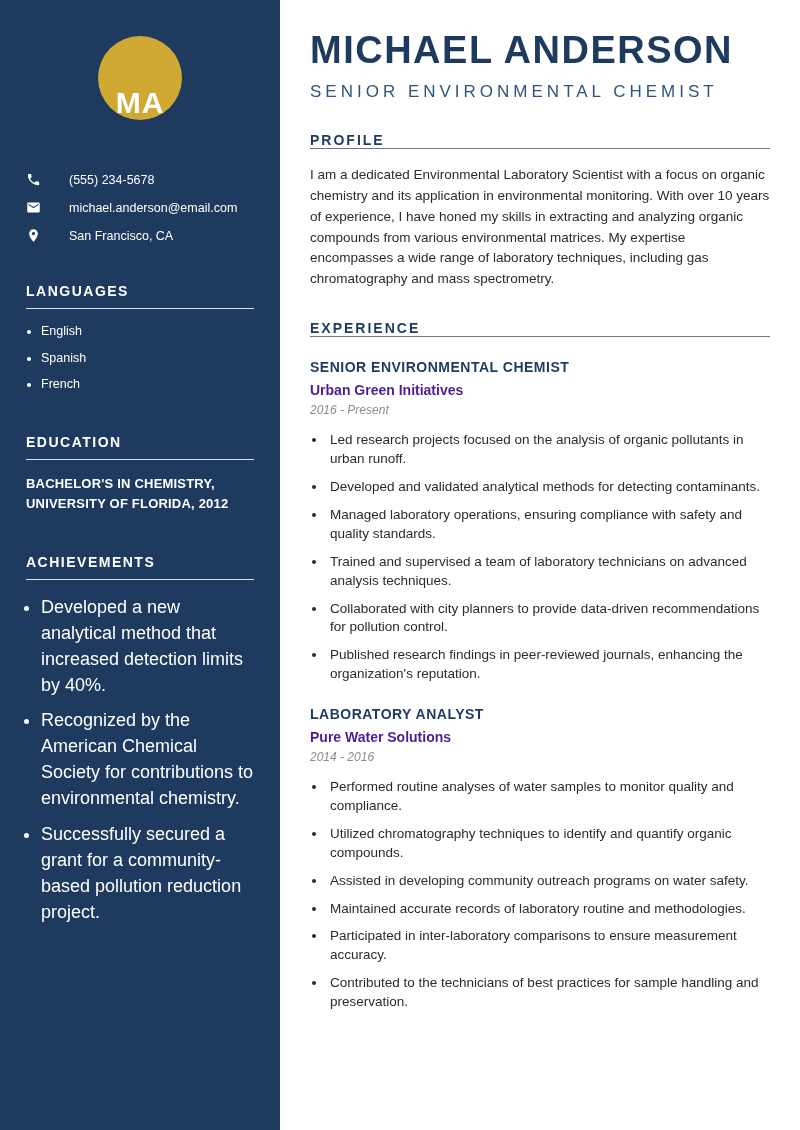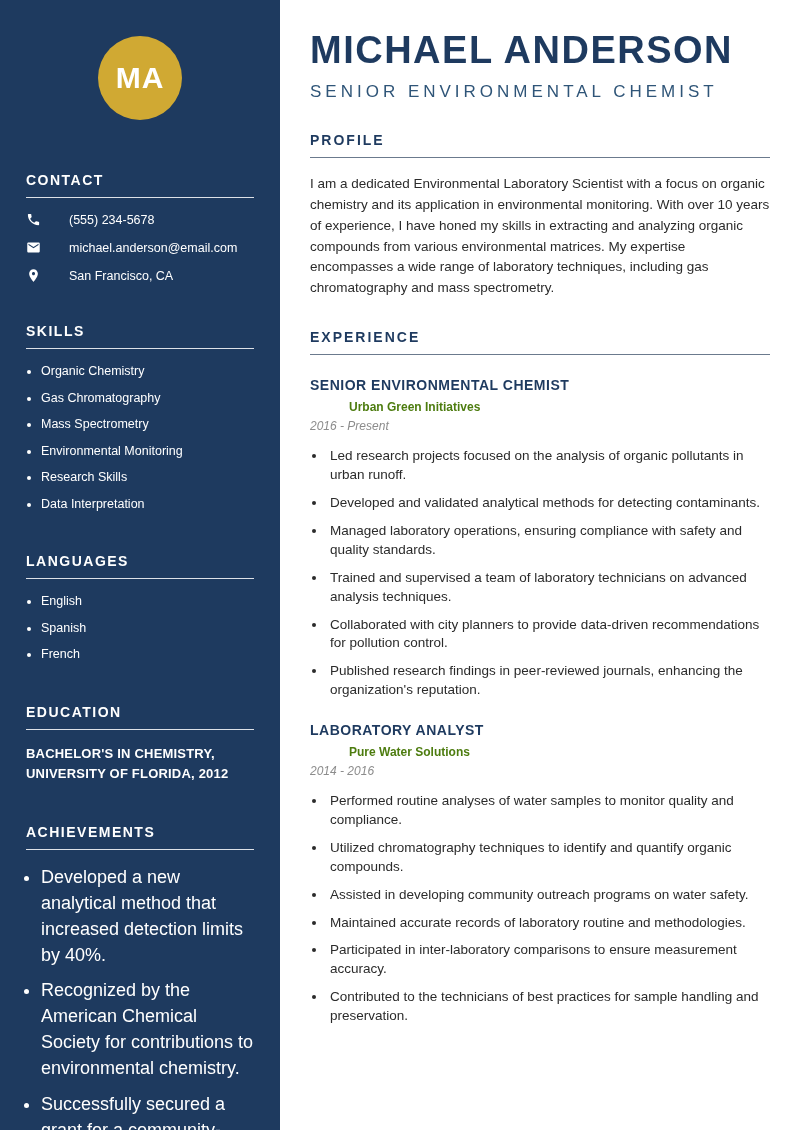--- a/index.html
+++ b/index.html
@@ -11,62 +11,61 @@
     --body-text:#2b2b2b;
   }
   *{box-sizing:border-box;margin:0;padding:0;}
   html,body{width:800px;height:1130px;}
   body{font-family:"Liberation Sans", sans-serif;background:#fff;}
   .page{display:flex;width:800px;height:1130px;overflow:hidden;}
 
   
   .sidebar{width:280px;min-width:280px;height:100%;background:var(--sidebar-bg);color:#fff;padding:0 26px;}
   .avatar{width:84px;height:84px;border-radius:50%;background:var(--avatar-gold);
-          margin:36px auto 0;display:flex;align-items:center;justify-content:center;}
+          margin:36px auto 0;display:flex;align-items:flex-end;justify-content:center;}
   .avatar span{font-size:30px;font-weight:bold;color:#fff;letter-spacing:1px;}
   .s-section{margin-top:40px;}
   .s-section.first{margin-top:52px;}
   .s-title{font-size:14px;font-weight:bold;letter-spacing:1.5px;color:#fff;
            border-bottom:1px solid rgba(255,255,255,.85);padding-bottom:9px;margin-bottom:14px;}
   .contact-row{display:flex;align-items:center;gap:28px;margin:13px 0;font-size:12.5px;}
   .contact-row .icon{width:15px;height:15px;display:inline-flex;flex:0 0 15px;}
   .contact-row .icon svg{width:15px;height:15px;fill:#fff;}
   .s-list{list-style:disc;padding-left:15px;margin-top:4px;}
   .s-list li{font-size:12.5px;margin-bottom:9px;line-height:1.4;}
   .edu-text{font-size:13px;font-weight:bold;line-height:1.55;letter-spacing:.2px;}
   .ach-list{list-style:disc;padding-left:15px;margin-top:6px;}
   .ach-list li{font-size:18px;margin-bottom:9px;line-height:1.45;}
 
   
   .main{flex:1;background:#fff;padding:30px 30px 0 30px;}
   .name{font-size:38px;font-weight:bold;color:var(--accent-navy);letter-spacing:1.5px;line-height:1.1;}
   .headline{font-size:17px;color:var(--subtitle-navy);letter-spacing:4px;margin-top:10px;font-weight:normal;}
   .m-title{font-size:14px;font-weight:bold;color:var(--accent-navy);letter-spacing:2px;
-           margin-top:30px;padding-bottom:9px;border-bottom:1px solid #6b7a8d;}
+           margin-top:30px;border-bottom:1px solid #6b7a8d;}
   .profile-text{font-size:13.5px;color:var(--body-text);line-height:1.55;margin-top:16px;}
   .job{margin-top:22px;}
   .job-role{font-size:14px;font-weight:bold;color:var(--accent-navy);letter-spacing:.5px;}
-  .job-company{font-size:12px;font-weight:bold;color:#4d7c0f;margin-top:7px;margin-left:39px;}
+  .job-company{font-size:14px;font-weight:bold;color:#4c1d95;margin-top:7px;}
   .job-dates{font-size:12px;font-style:italic;color:var(--date-gray);margin-top:5px;}
   .job-bullets{list-style:disc;padding-left:17px;margin-top:14px;}
   .job-bullets li{font-size:13.5px;color:var(--body-text);line-height:1.4;margin-bottom:9px;padding-left:3px;}
 </style>
 </head>
 <body>
 
 <div class="page">
 
   <aside class="sidebar">
 
     <div class="avatar">
       <span>MA</span>
     </div>
 
     <section class="s-section first">
-      <h2 class="s-title">CONTACT</h2>
       <div class="contact-row">
         <span class="icon">
           <svg viewBox="0 0 24 24">
               <path d="M6.62 10.79c1.44 2.83 3.76 5.14 6.59 6.59l2.2-2.21c.27-.27.67-.36 1.02-.24 1.12.37 2.33.57 3.57.57.55 0 1 .45 1 1V20c0 .55-.45 1-1 1-9.39 0-17-7.61-17-17 0-.55.45-1 1-1h3.5c.55 0 1 .45 1 1 0 1.25.2 2.45.57 3.57.11.35.03.74-.25 1.02l-2.2 2.2z"></path>
             </svg>
         </span>
         <span>(555) 234-5678</span>
       </div>
       <div class="contact-row">
         <span class="icon">
@@ -79,31 +78,20 @@
       <div class="contact-row">
         <span class="icon">
           <svg viewBox="0 0 24 24">
               <path d="M12 2C8.13 2 5 5.13 5 9c0 5.25 7 13 7 13s7-7.75 7-13c0-3.87-3.13-7-7-7zm0 9.5c-1.38 0-2.5-1.12-2.5-2.5s1.12-2.5 2.5-2.5 2.5 1.12 2.5 2.5-1.12 2.5-2.5 2.5z"></path>
             </svg>
         </span>
         <span>San Francisco, CA</span>
       </div>
     </section>
 
-    <section class="s-section">
-      <h2 class="s-title">SKILLS</h2>
-      <ul class="s-list">
-        <li>Organic Chemistry</li>
-        <li>Gas Chromatography</li>
-        <li>Mass Spectrometry</li>
-        <li>Environmental Monitoring</li>
-        <li>Research Skills</li>
-        <li>Data Interpretation</li>
-      </ul>
-    </section>
 
     <section class="s-section">
       <h2 class="s-title">LANGUAGES</h2>
       <ul class="s-list">
         <li>English</li>
         <li>Spanish</li>
         <li>French</li>
       </ul>
     </section>
 

